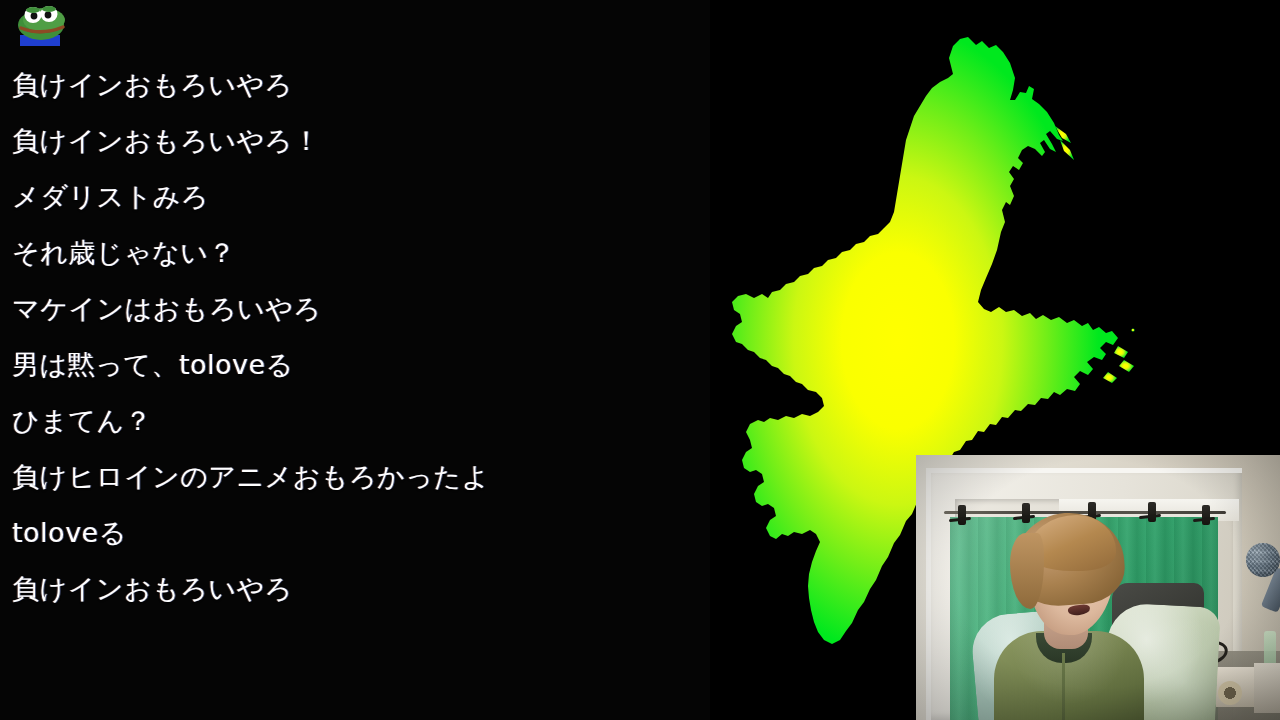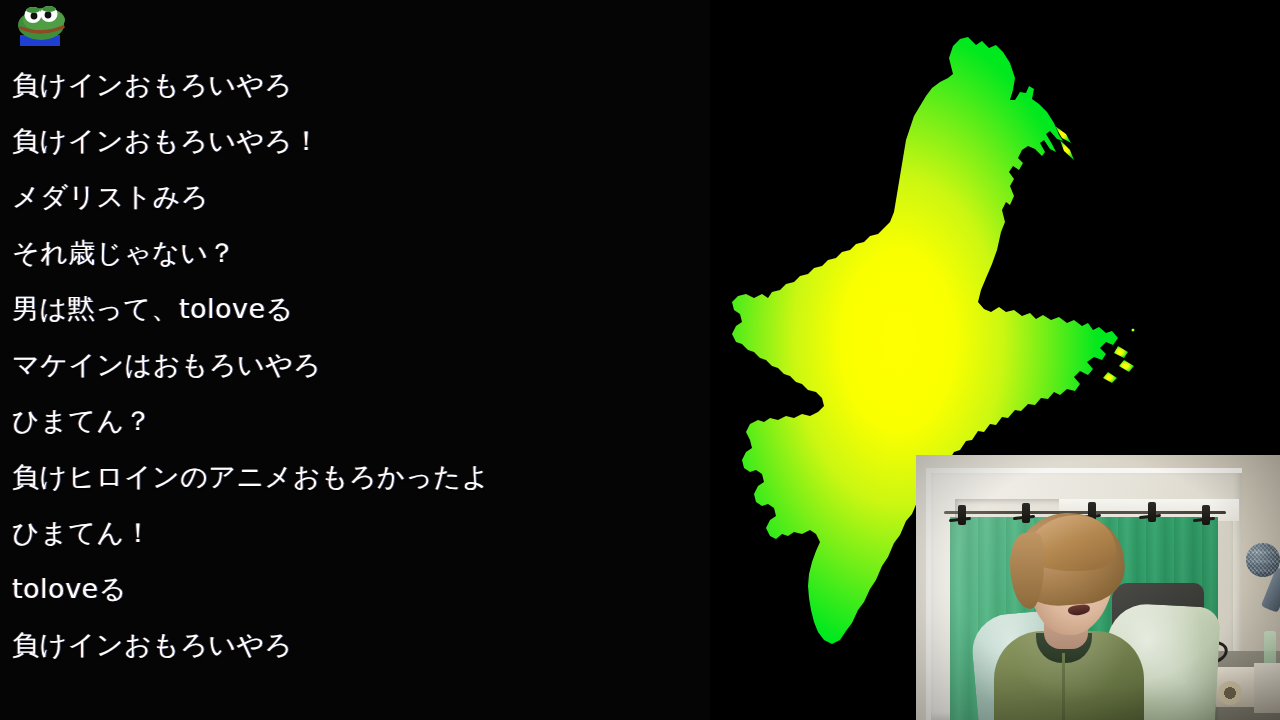--- a/index.html
+++ b/index.html
@@ -306,33 +306,30 @@
       <div class="chat-row">
           <span class="chat-text">負けインおもろいやろ！</span>
         </div>
       <div class="chat-row">
           <span class="chat-text">メダリストみろ</span>
         </div>
       <div class="chat-row">
           <span class="chat-text">それ歳じゃない？</span>
         </div>
       <div class="chat-row">
+          <span class="chat-text">マケインはおもろいやろ</span>
+        </div>
+      <div class="chat-row">
           <span class="chat-text">男は黙って、toloveる</span>
         </div>
       <div class="chat-row">
-          <span class="chat-text">マケインはおもろいやろ</span>
-        </div>
-      <div class="chat-row">
           <span class="chat-text">ひまてん？</span>
         </div>
       <div class="chat-row">
           <span class="chat-text">負けヒロインのアニメおもろかったよ</span>
-        </div>
-      <div class="chat-row">
-          <span class="chat-text">ひまてん！</span>
         </div>
       <div class="chat-row">
           <span class="chat-text">toloveる</span>
         </div>
       <div class="chat-row">
           <span class="chat-text">負けインおもろいやろ</span>
         </div>
     </div>
   </div>
 

